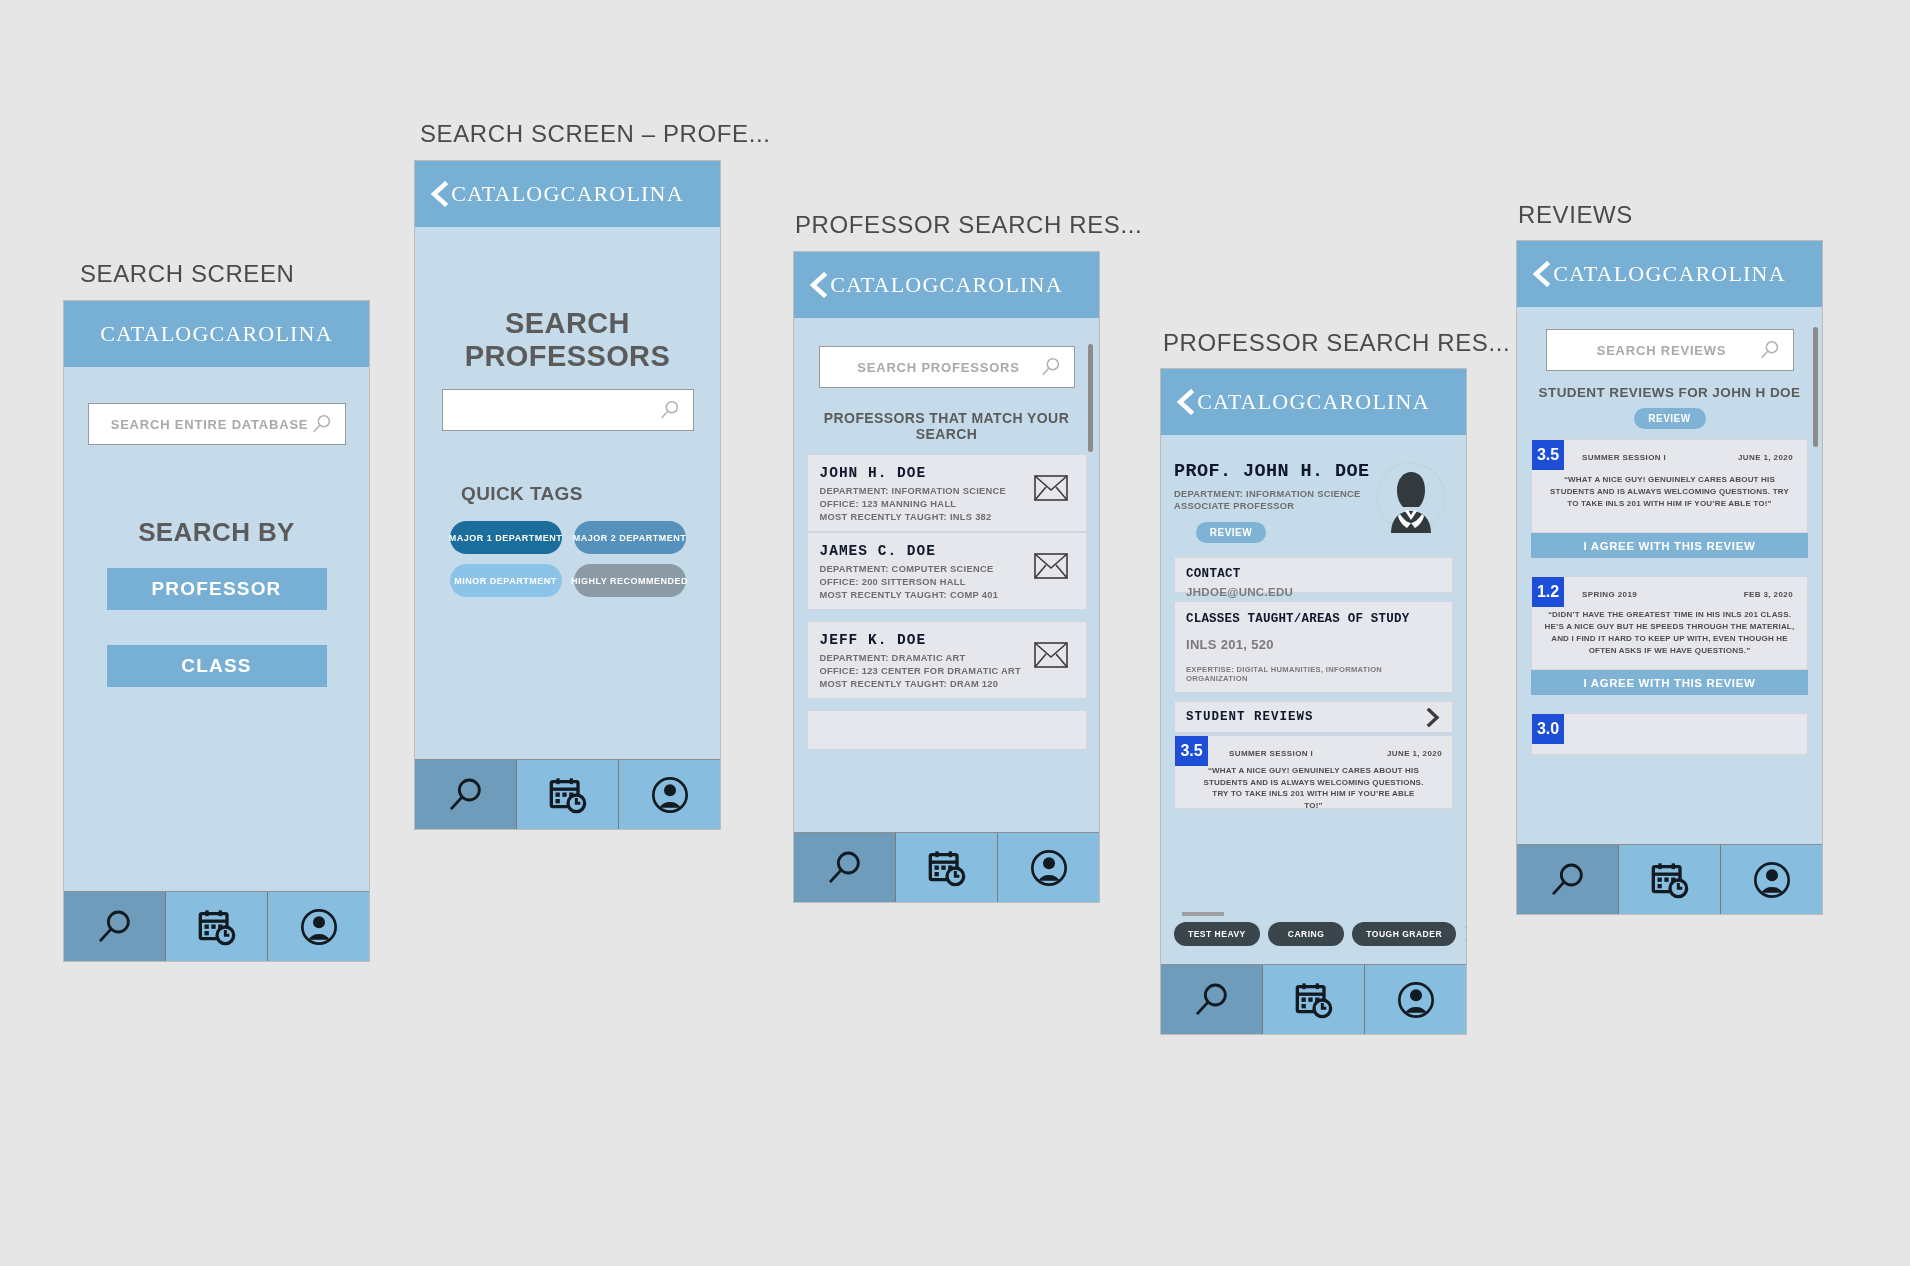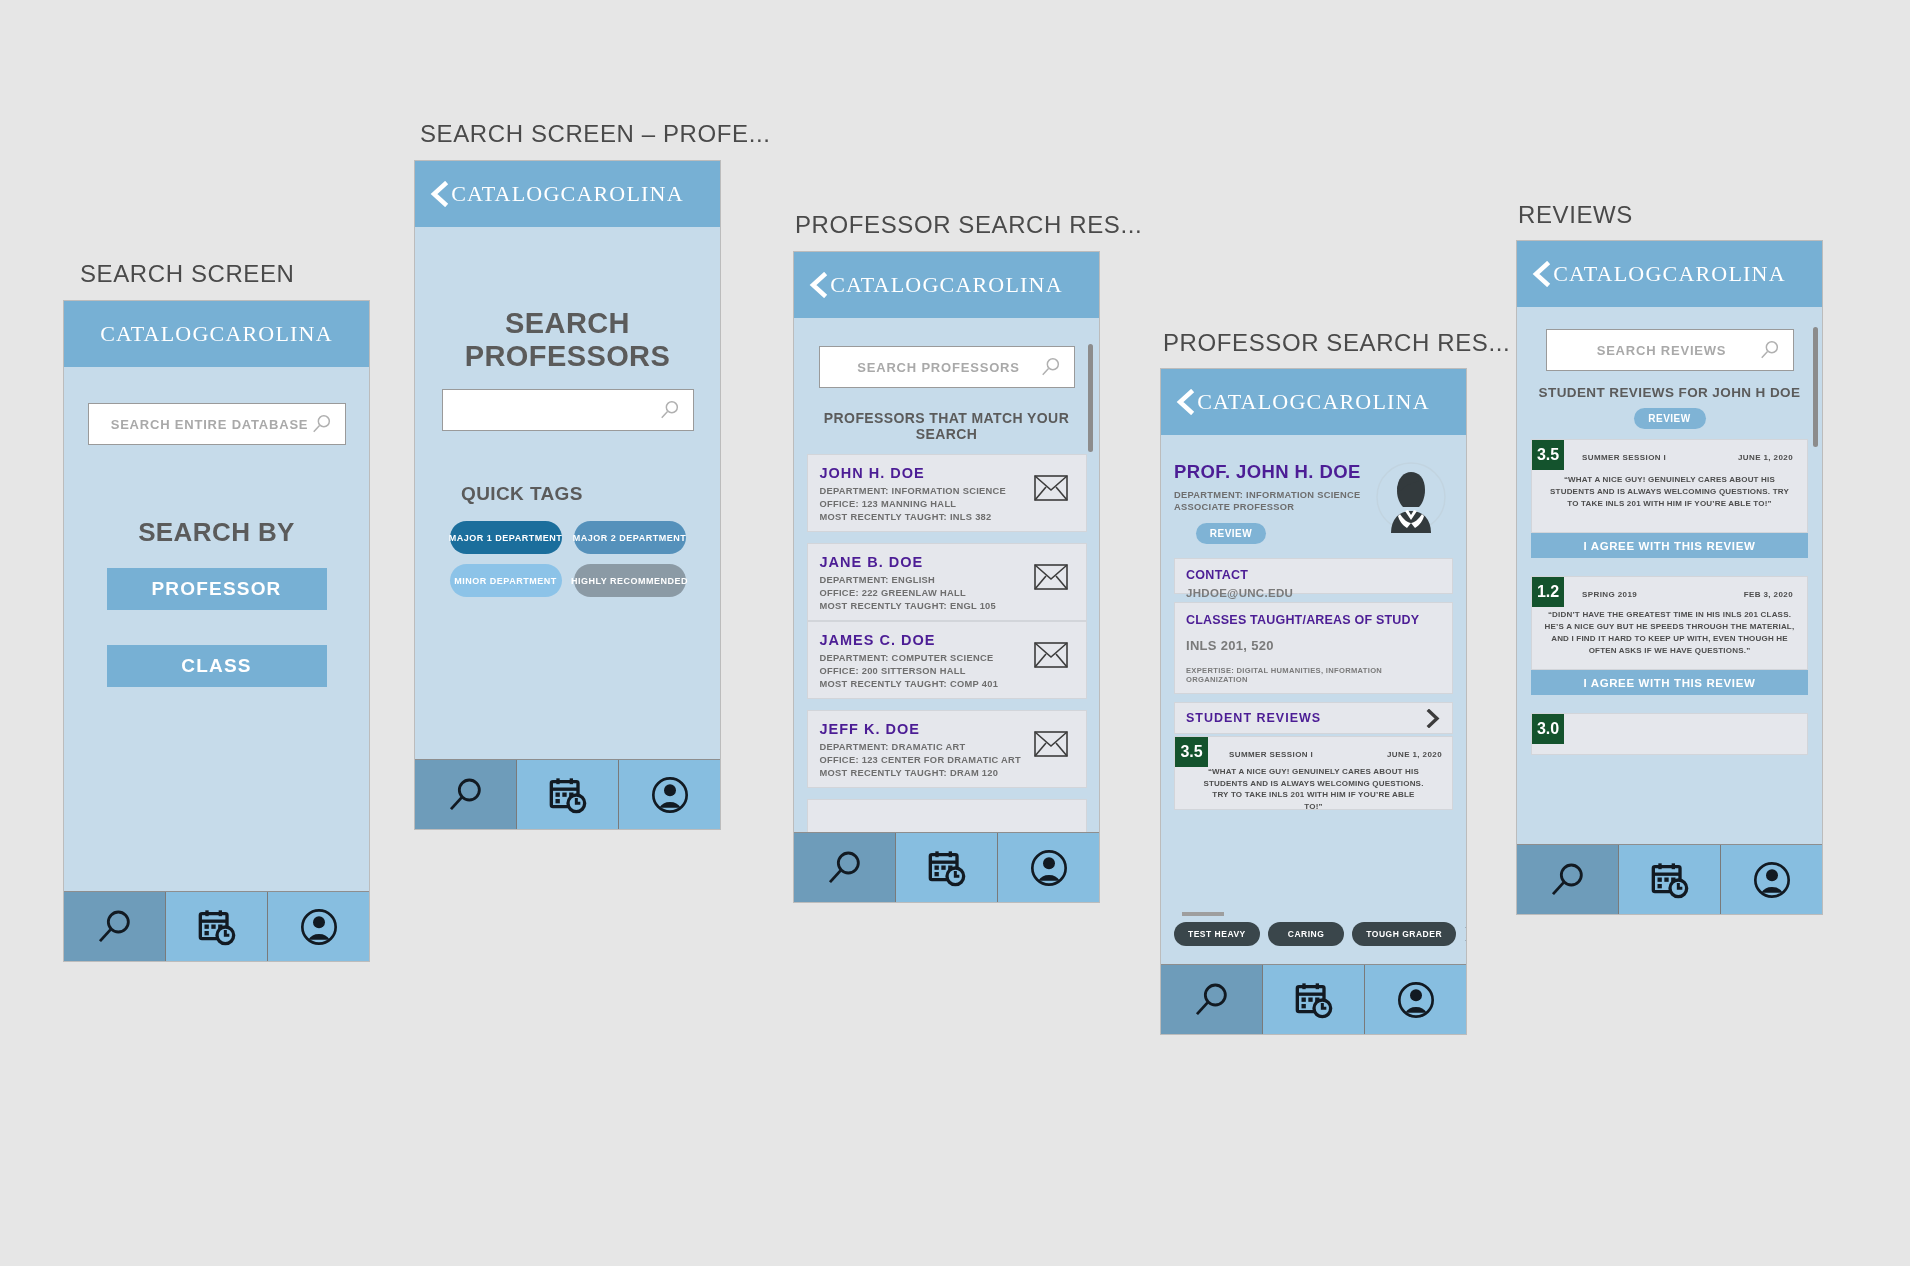--- a/index.html
+++ b/index.html
@@ -128,34 +128,35 @@
     text-align: center;
     white-space: nowrap;
   }
 
   
   .card {
     background: #e5e7ec;
     border: 1px solid #d2d5da;
   }
   .prof-name {
-    color: #4c1d95;
+    color: #0f172a;
     font-weight: bold;
     letter-spacing: 1px;
+    font-family: Liberation Mono, monospace;
   }
   .prof-meta {
     color: #6e6e6e;
     font-weight: bold;
     letter-spacing: 0.3px;
   }
   .envelope { display: block; }
 
   
   .rating-badge {
-    background: #14532d;
+    background: #1d4ed8;
     color: #ffffff;
     font-weight: bold;
     display: flex;
     align-items: center;
     justify-content: center;
   }
   .review-meta { color: #4d4d4d; font-weight: bold; letter-spacing: 0.4px; }
   .review-body {
     color: #4d4d4d;
     font-weight: bold;
@@ -342,34 +343,20 @@
         <span style="position:absolute; right:18px; top:20px;">
           <svg class="envelope" width="34" height="26" viewBox="0 0 34 26">
             <rect x="1" y="1" width="32" height="24" fill="none" stroke="#3c3c3c" stroke-width="1.6"></rect>
             <polyline points="1,1 17,15 33,1" fill="none" stroke="#3c3c3c" stroke-width="1.6"></polyline>
             <line x1="1" y1="25" x2="12" y2="12" stroke="#3c3c3c" stroke-width="1.6"></line>
             <line x1="33" y1="25" x2="22" y2="12" stroke="#3c3c3c" stroke-width="1.6"></line>
           </svg>
         </span>
       </div>
 
-      <div class="card" style="margin:11px auto 0; width:280px; height:78px; position:relative; padding:10px 12px;">
-        <div class="prof-name" style="font-size:14.5px;">JANE B. DOE</div>
-        <div class="prof-meta" style="font-size:9.3px; margin-top:5px;">DEPARTMENT: ENGLISH</div>
-        <div class="prof-meta" style="font-size:9.3px; margin-top:3px;">OFFICE:  222 GREENLAW HALL</div>
-        <div class="prof-meta" style="font-size:9.3px; margin-top:3px;">MOST RECENTLY TAUGHT: ENGL 105</div>
-        <span style="position:absolute; right:18px; top:20px;">
-          <svg class="envelope" width="34" height="26" viewBox="0 0 34 26">
-            <rect x="1" y="1" width="32" height="24" fill="none" stroke="#3c3c3c" stroke-width="1.6"></rect>
-            <polyline points="1,1 17,15 33,1" fill="none" stroke="#3c3c3c" stroke-width="1.6"></polyline>
-            <line x1="1" y1="25" x2="12" y2="12" stroke="#3c3c3c" stroke-width="1.6"></line>
-            <line x1="33" y1="25" x2="22" y2="12" stroke="#3c3c3c" stroke-width="1.6"></line>
-          </svg>
-        </span>
-      </div>
 
       <div class="card" style="margin:0 auto 0; width:280px; height:78px; position:relative; padding:10px 12px;">
         <div class="prof-name" style="font-size:14.5px;">JAMES C. DOE</div>
         <div class="prof-meta" style="font-size:9.3px; margin-top:5px;">DEPARTMENT: COMPUTER SCIENCE</div>
         <div class="prof-meta" style="font-size:9.3px; margin-top:3px;">OFFICE:  200 SITTERSON HALL</div>
         <div class="prof-meta" style="font-size:9.3px; margin-top:3px;">MOST RECENTLY TAUGHT: COMP 401</div>
         <span style="position:absolute; right:18px; top:20px;">
           <svg class="envelope" width="34" height="26" viewBox="0 0 34 26">
             <rect x="1" y="1" width="32" height="24" fill="none" stroke="#3c3c3c" stroke-width="1.6"></rect>
             <polyline points="1,1 17,15 33,1" fill="none" stroke="#3c3c3c" stroke-width="1.6"></polyline>

